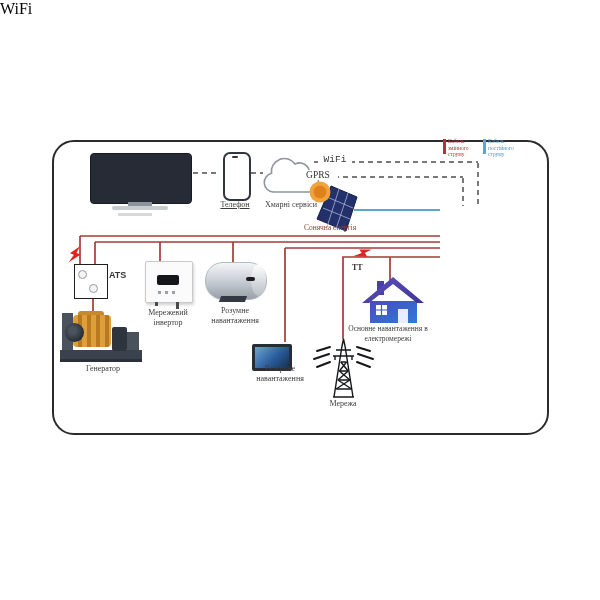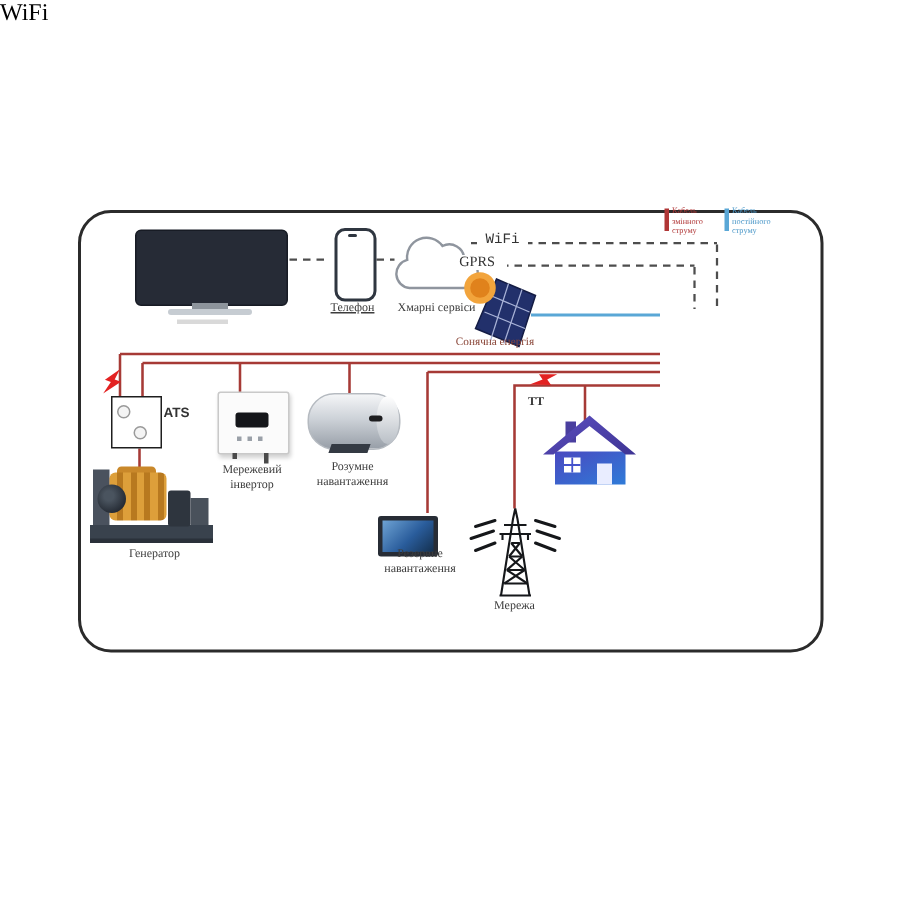--- a/index.html
+++ b/index.html
@@ -233,20 +233,21 @@
   <div class="abs pc-stand"></div>
   <div class="abs pc-base"></div>
   <div class="abs pc-kbd"></div>
   <div class="abs pc-mouse"></div>
   <div class="lbl" style="left:248px;top:364px;width:64px;">Резервне навантаження</div>
 
   <div class="abs tt"></div>
   <div class="abs" style="left:352px;top:264px;font:bold 8px/1 'Liberation Serif',serif;color:#333;">TT</div>
 
   <div class="lbl" style="left:318px;top:399px;width:50px;">Мережа</div>
+  <div class="lbl" style="left:340px;top:324px;width:96px;font-size:7.5px;">Основне навантаження в електромережі</div>
 
   <div class="abs bat">
     <div class="bat-vdiv"></div>
     <div class="bat-hdiv" style="top:47px;"></div>
     <div class="bat-hdiv" style="top:63px;"></div>
     <div class="bat-hdiv" style="top:97px;"></div>
     <div class="bat-hdiv" style="top:132px;"></div>
     <div class="bat-hdiv" style="top:168px;"></div>
     <div class="bat-hdiv" style="top:204px;"></div>
     <div class="bat-brand">WiFi</div>

